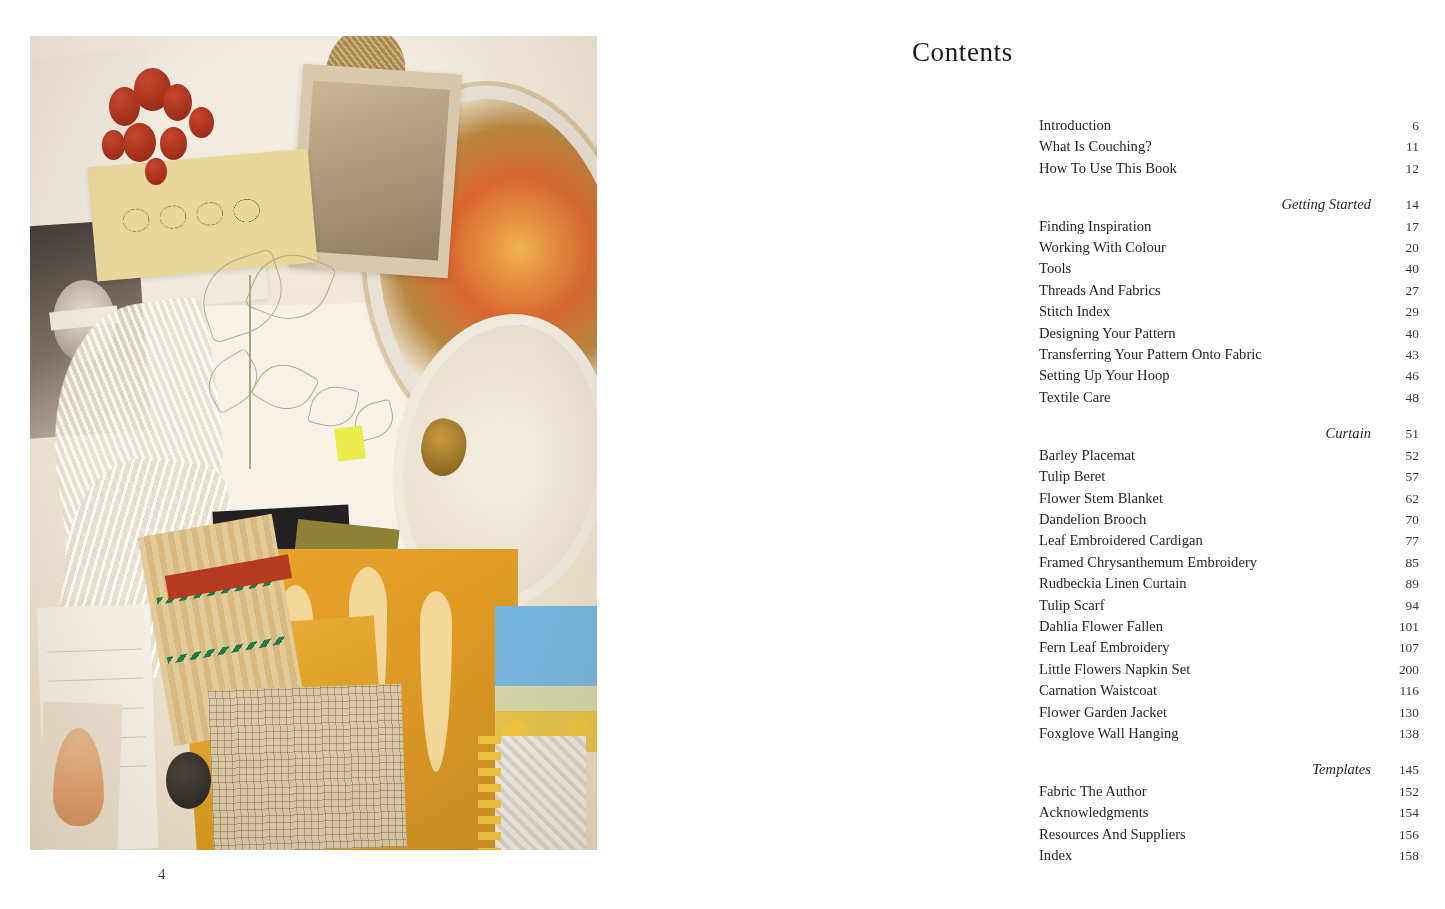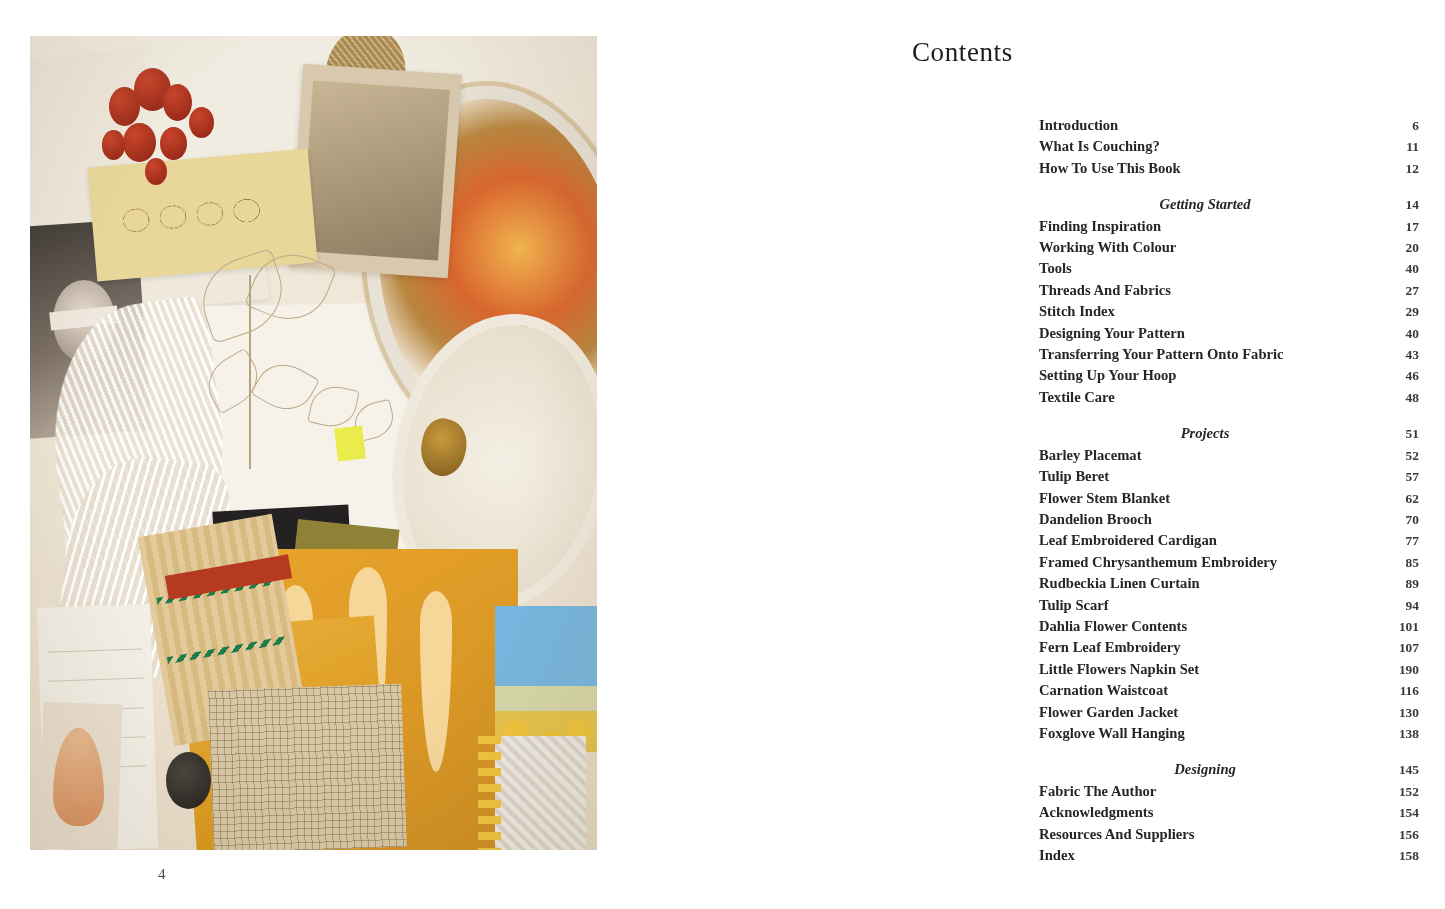--- a/index.html
+++ b/index.html
@@ -185,38 +185,37 @@
     top: 115px;
     width: 380px;
   }
   .toc-row {
     display: flex;
     align-items: baseline;
     justify-content: space-between;
     font-size: 14.6px;
     line-height: 20.4px;
     color: #262626;
-    font-weight: bold;
   }
   .toc-row .t {
     white-space: nowrap;
   }
   .toc-row .p {
     font-size: 13.4px;
     color: #3a3a3a;
     text-align: right;
     min-width: 26px;
   }
   .toc-row.section {
     justify-content: space-between;
   }
   .toc-row.section .t {
     font-style: italic;
     flex: 1;
-    text-align: center;
+    text-align: right;
     padding-right: 22px;
   }
   .spacer { height: 15px; }
 </style>
 </head>
 <body>
 
 <div class="spread">
 
   <div class="page-left">
@@ -360,21 +359,21 @@
         <div class="toc-row">
           <span class="t">Setting Up Your Hoop</span>
           <span class="p">46</span>
         </div>
         <div class="toc-row">
           <span class="t">Textile Care</span>
           <span class="p">48</span>
         </div>
         <div class="spacer"></div>
         <div class="toc-row section">
-          <span class="t">Projects</span>
+          <span class="t">Curtain</span>
           <span class="p">51</span>
         </div>
         <div class="toc-row">
           <span class="t">Barley Placemat</span>
           <span class="p">52</span>
         </div>
         <div class="toc-row">
           <span class="t">Tulip Beret</span>
           <span class="p">57</span>
         </div>
@@ -396,46 +395,46 @@
         </div>
         <div class="toc-row">
           <span class="t">Rudbeckia Linen Curtain</span>
           <span class="p">89</span>
         </div>
         <div class="toc-row">
           <span class="t">Tulip Scarf</span>
           <span class="p">94</span>
         </div>
         <div class="toc-row">
-          <span class="t">Dahlia Flower Contents</span>
+          <span class="t">Dahlia Flower Fallen</span>
           <span class="p">101</span>
         </div>
         <div class="toc-row">
           <span class="t">Fern Leaf Embroidery</span>
           <span class="p">107</span>
         </div>
         <div class="toc-row">
           <span class="t">Little Flowers Napkin Set</span>
-          <span class="p">190</span>
+          <span class="p">200</span>
         </div>
         <div class="toc-row">
           <span class="t">Carnation Waistcoat</span>
           <span class="p">116</span>
         </div>
         <div class="toc-row">
           <span class="t">Flower Garden Jacket</span>
           <span class="p">130</span>
         </div>
         <div class="toc-row">
           <span class="t">Foxglove Wall Hanging</span>
           <span class="p">138</span>
         </div>
         <div class="spacer"></div>
         <div class="toc-row section">
-          <span class="t">Designing</span>
+          <span class="t">Templates</span>
           <span class="p">145</span>
         </div>
         <div class="toc-row">
           <span class="t">Fabric The Author</span>
           <span class="p">152</span>
         </div>
         <div class="toc-row">
           <span class="t">Acknowledgments</span>
           <span class="p">154</span>
         </div>

